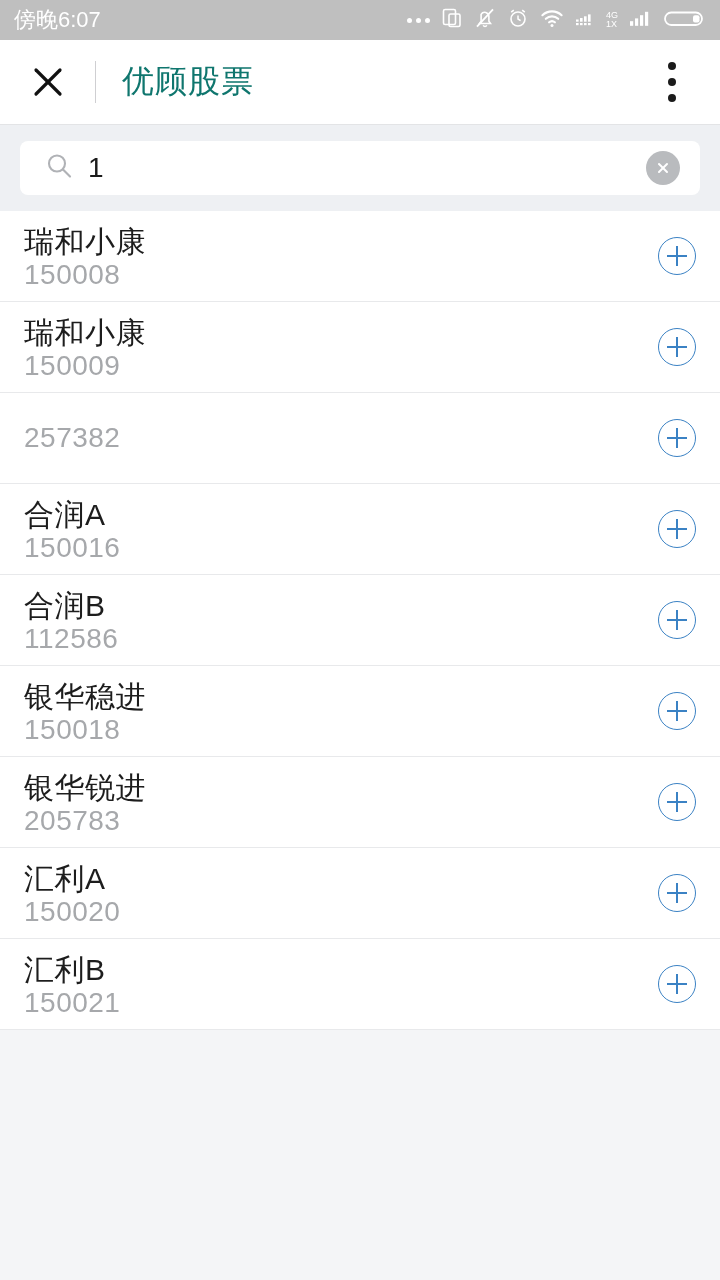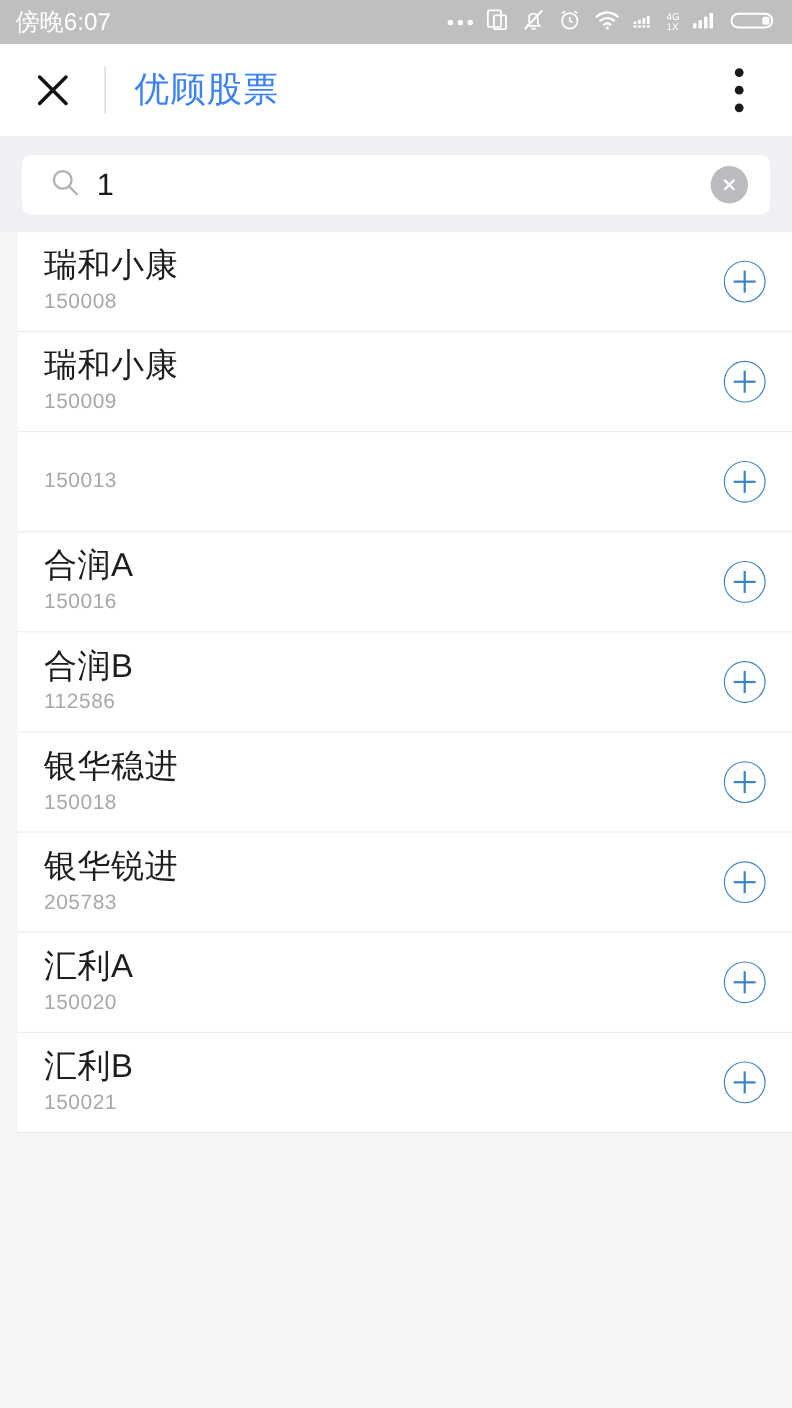--- a/index.html
+++ b/index.html
@@ -79,21 +79,21 @@
     cursor: pointer;
   }
   .title-divider {
     width: 1px;
     height: 42px;
     background: #cfcfd2;
     margin-left: 25px;
   }
   .page-title {
     font-size: 32px;
-    color: #3b82f6;
+    color: #0f766e;
     margin-left: 26px;
     letter-spacing: 1px;
     white-space: nowrap;
   }
   .menu-btn {
     margin-left: auto;
     width: 44px; height: 52px;
     display: flex; flex-direction: column;
     align-items: center; justify-content: center;
     gap: 8px;
@@ -153,36 +153,35 @@
     overflow: hidden;
   }
   .row {
     height: 91px;
     background: #ffffff;
     border-bottom: 1px solid #e8e9eb;
     display: flex;
     align-items: center;
     padding: 0 24px;
     cursor: pointer;
-    margin-left: 16px;
   }
   .row-texts {
     display: flex;
     flex-direction: column;
     justify-content: center;
     gap: 4px;
   }
   .row-name {
     font-size: 30px;
     color: #1d1d1d;
     line-height: 34px;
     letter-spacing: 0.5px;
   }
   .row-code {
-    font-size: 19px;
+    font-size: 28px;
     color: #a6a8ab;
     line-height: 24px;
     letter-spacing: 0.5px;
   }
   .add-btn {
     margin-left: auto;
     width: 38px; height: 38px;
     border-radius: 50%;
     border: 1.6px solid #3b82c4;
     display: flex; align-items: center; justify-content: center;
@@ -344,21 +343,21 @@
           </div>
           <div class="add-btn">
             <span class="plus-holder">
               <span class="hbar"></span>
               <span class="vbar"></span>
             </span>
           </div>
         </div>
         <div class="row">
           <div class="row-texts">
-            <div class="row-code">150013</div>
+            <div class="row-code">257382</div>
           </div>
           <div class="add-btn">
             <span class="plus-holder">
               <span class="hbar"></span>
               <span class="vbar"></span>
             </span>
           </div>
         </div>
         <div class="row">
           <div class="row-texts">

